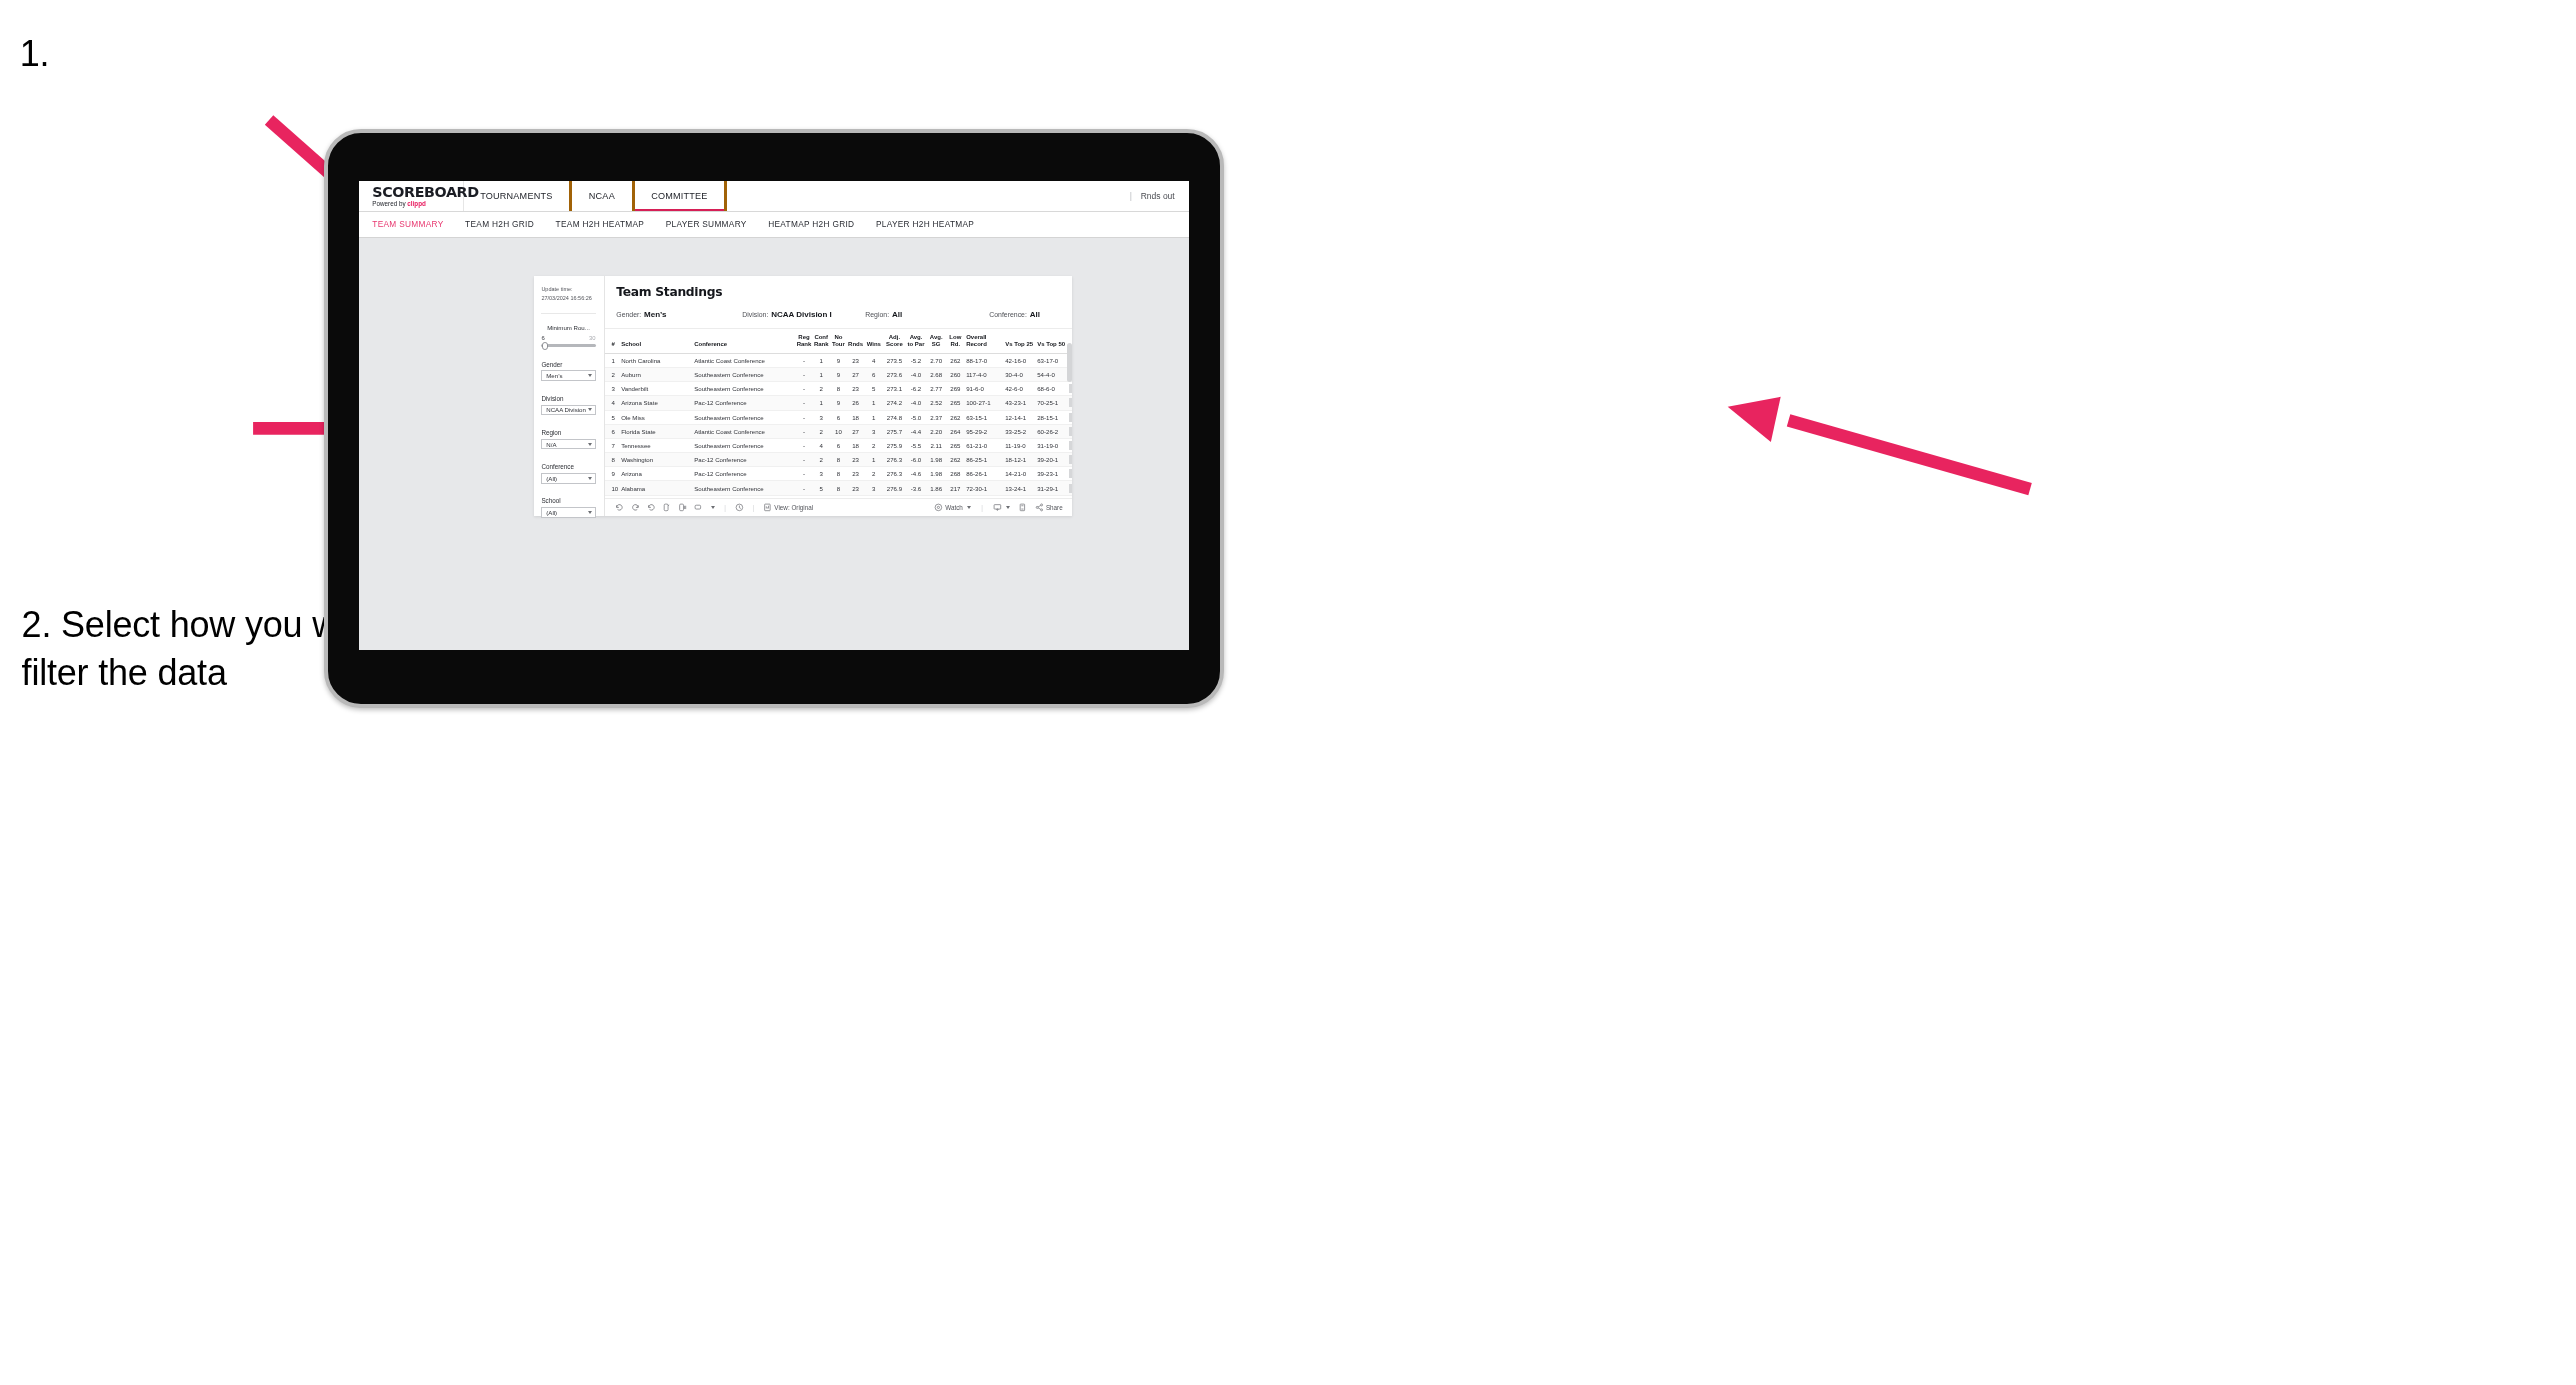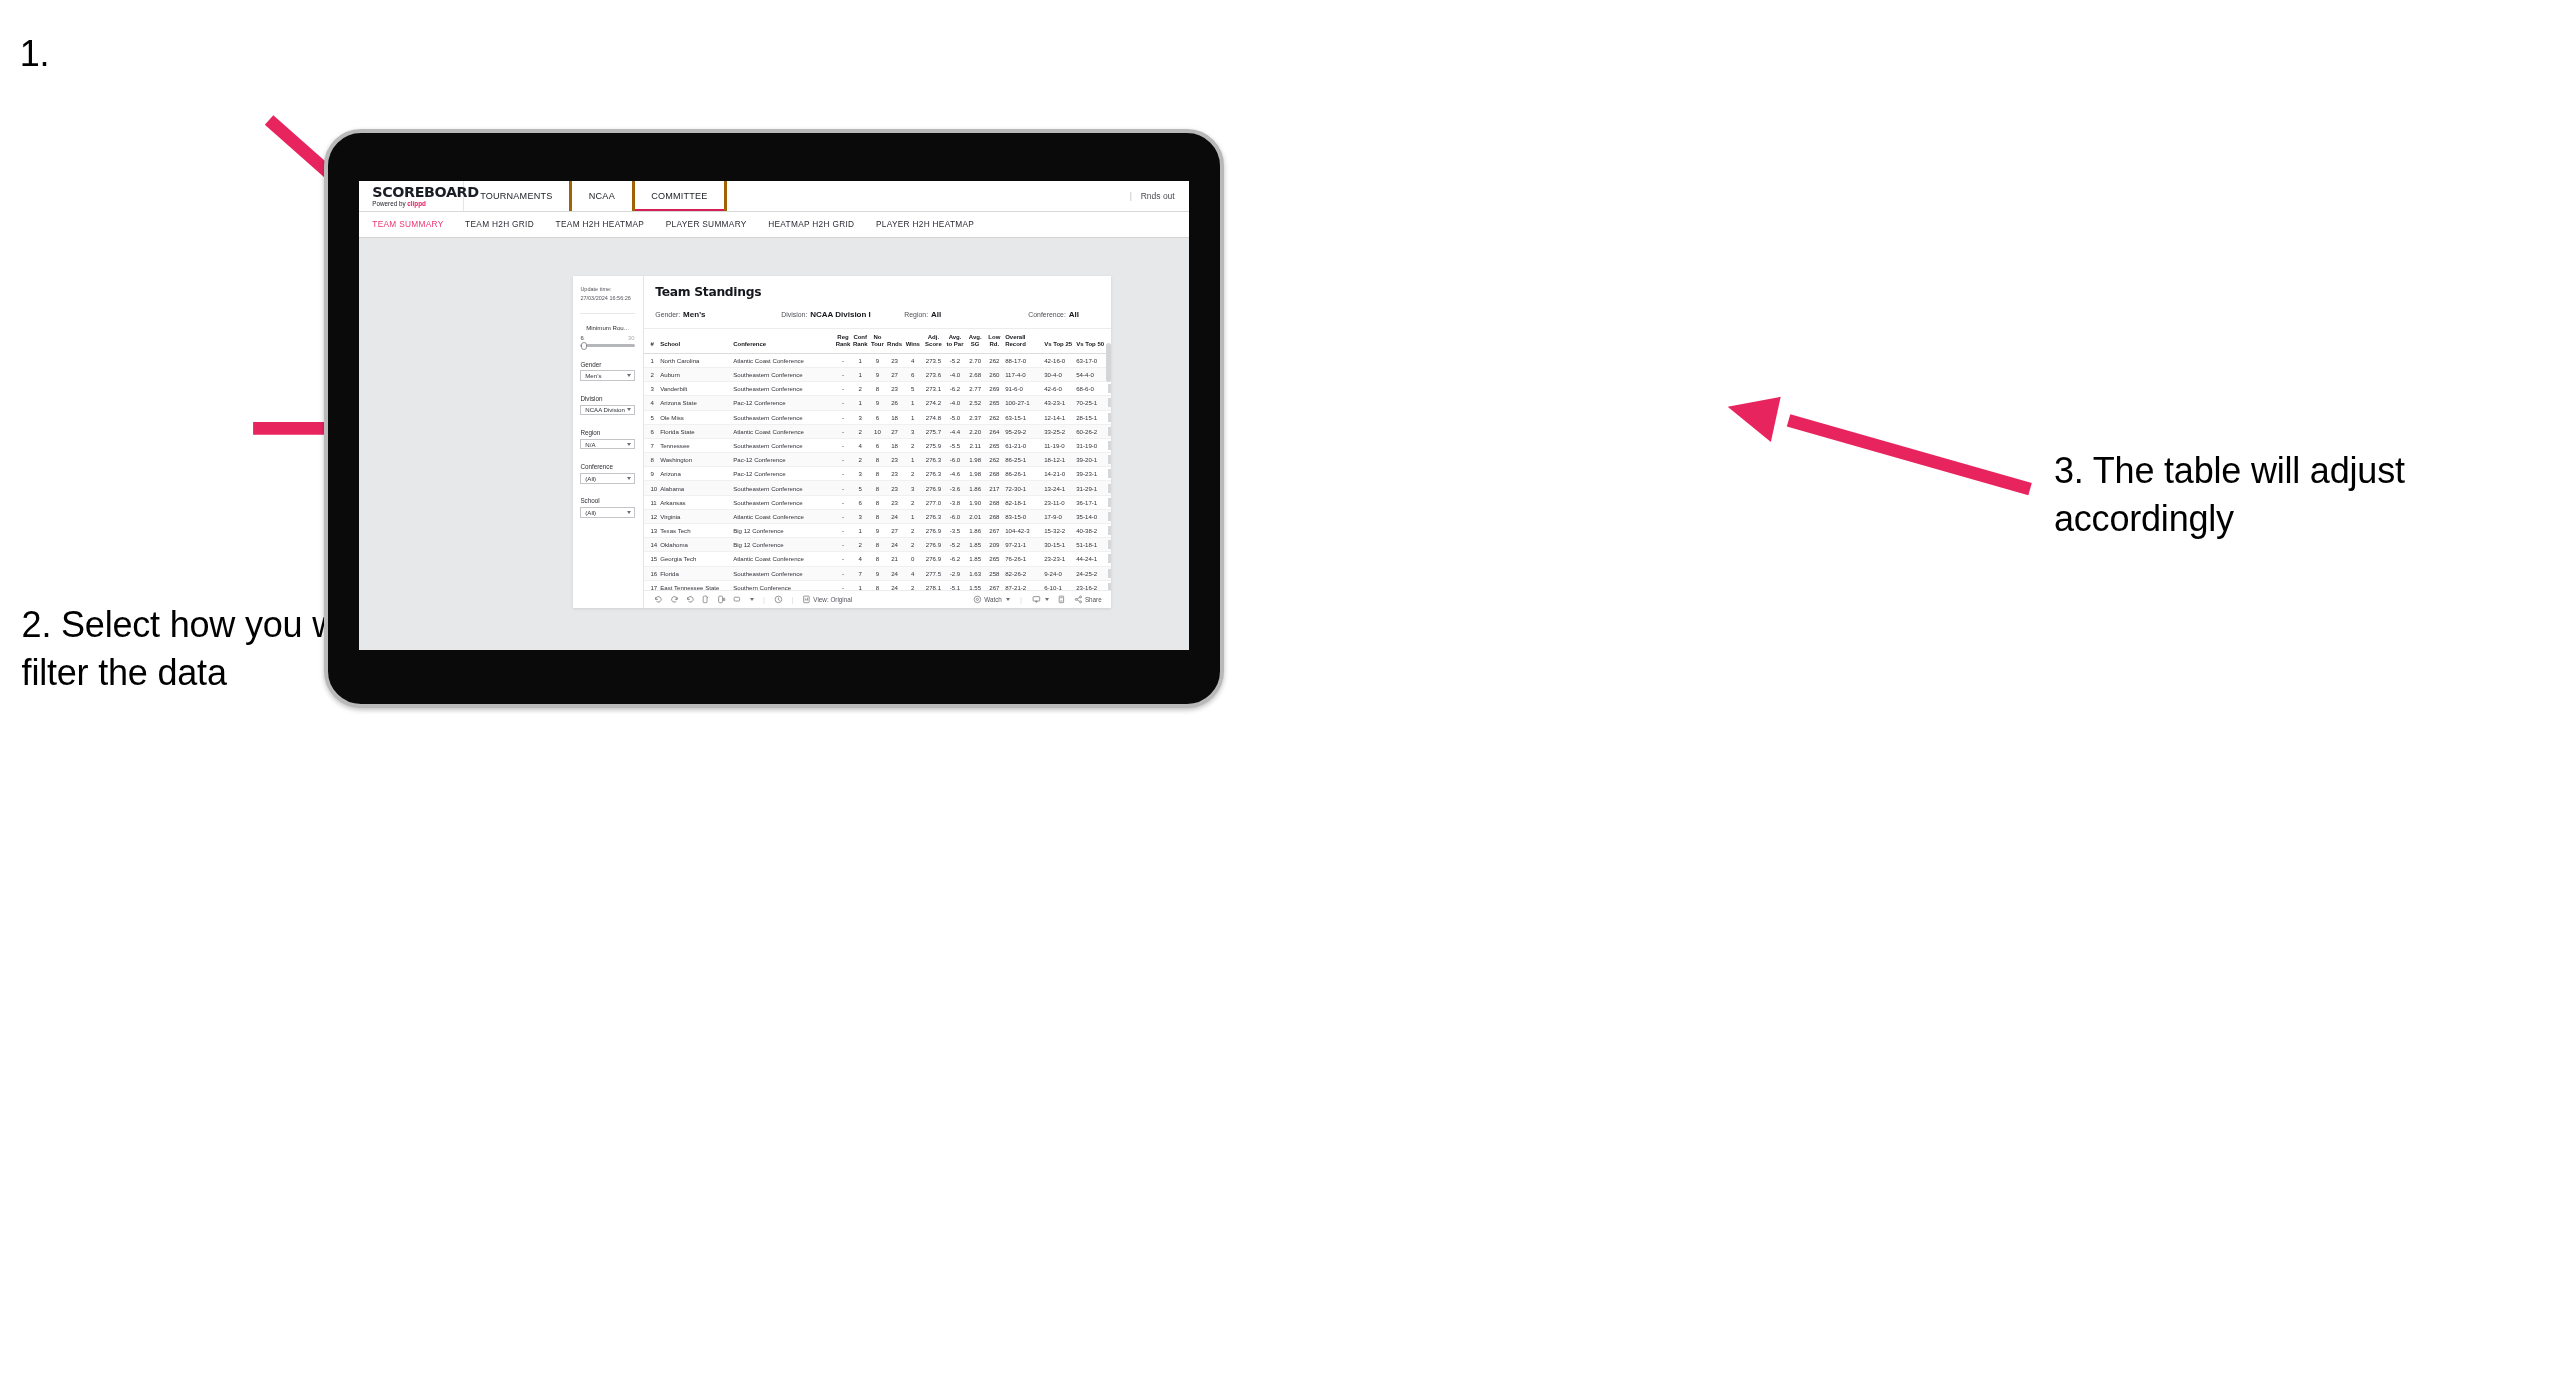--- a/index.html
+++ b/index.html
@@ -104,24 +104,24 @@
     letter-spacing: 0.3px; cursor: pointer;
   }
   .subnav-item.active { color: #e8376f; }
 
   
   #canvas { position: relative; height: 412px; background: #e7e8ea; }
 
   #card {
     position: absolute;
     left: 175px; top: 38px;
-    width: 538px; height: 332px;
+    width: 538px; height: 240px;
     background: #fff;
     box-shadow: 0 1px 2.9px rgba(0,0,0,.10);
-    display: flex; flex-direction: column; margin-left: 39px;
+    display: flex; flex-direction: column;
   }
   .card-body { display: flex; flex: 1; min-height: 0; }
 
   
   #filters {
     width: 71px; flex: 0 0 71px;
     border-right: 1px solid #e4e4e4;
     padding: 9.8px 0 0 7.9px;
   }
   .update-time { font-size: 5.5px; color: #53555b; line-height: 1.5; }
@@ -250,21 +250,20 @@
 <body>
 
 <div id="root">
 
   <div class="annot" id="annot-1">
     <span class="ol-num">1.</span>
   </div>
 
   <div class="annot" id="annot-2">2. Select how you want to filter the data</div>
 
-  <div class="annot" id="annot-3">3. The table will adjust accordingly</div>
 
   <svg class="arrow" id="arrow-1" width="128" height="113" viewBox="0 0 130 115">
     <path d="M4 4 L92 82" stroke="#e8245f" stroke-width="13" stroke-linecap="butt"></path>
     <path d="M112 104 L72 96 L96 68 Z" fill="#e8245f"></path>
   </svg>
   <svg class="arrow" id="arrow-2" width="251" height="59" viewBox="0 0 255 60">
     <path d="M2 36 L205 36" stroke="#e8245f" stroke-width="13"></path>
     <path d="M247 36 L197 13 L197 59 Z" fill="#e8245f"></path>
   </svg>
   <svg class="arrow" id="arrow-3" width="324" height="118" viewBox="0 0 330 120">

